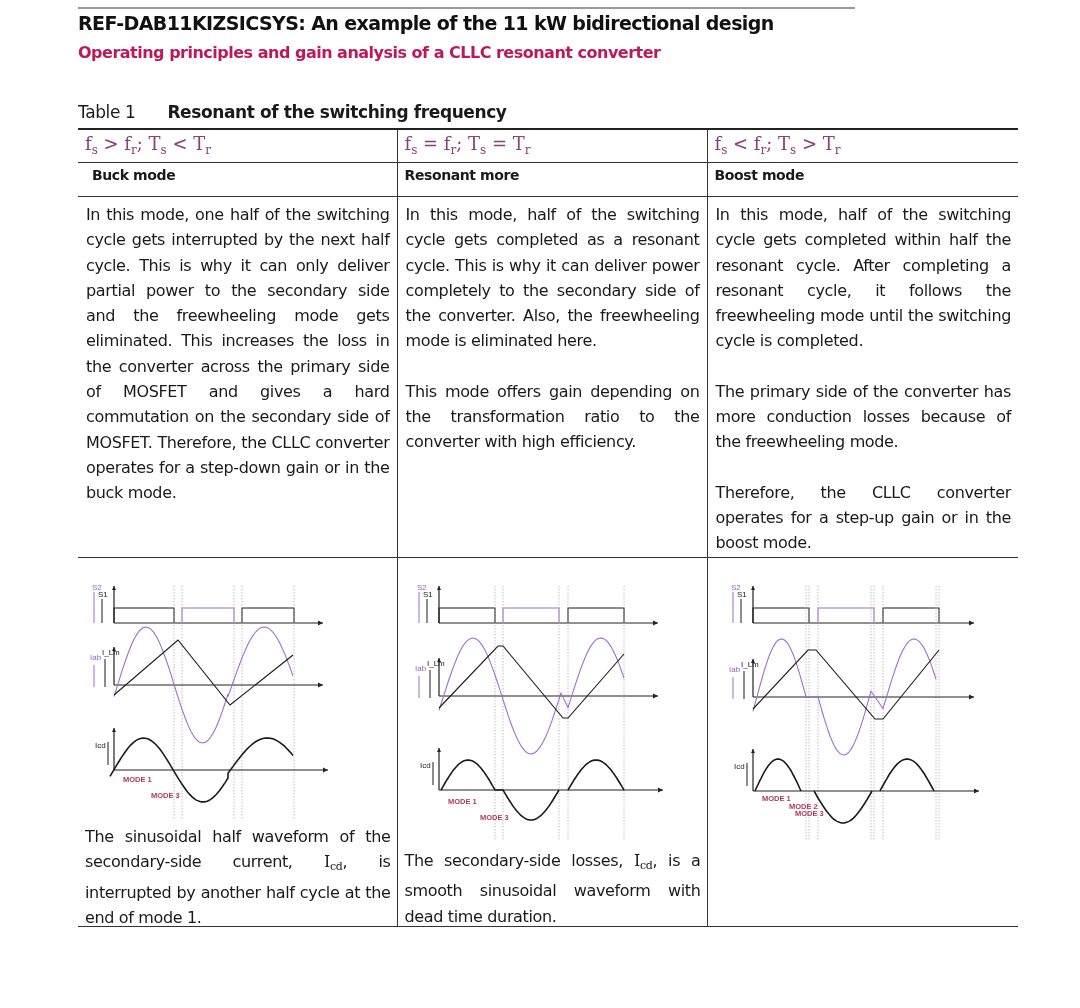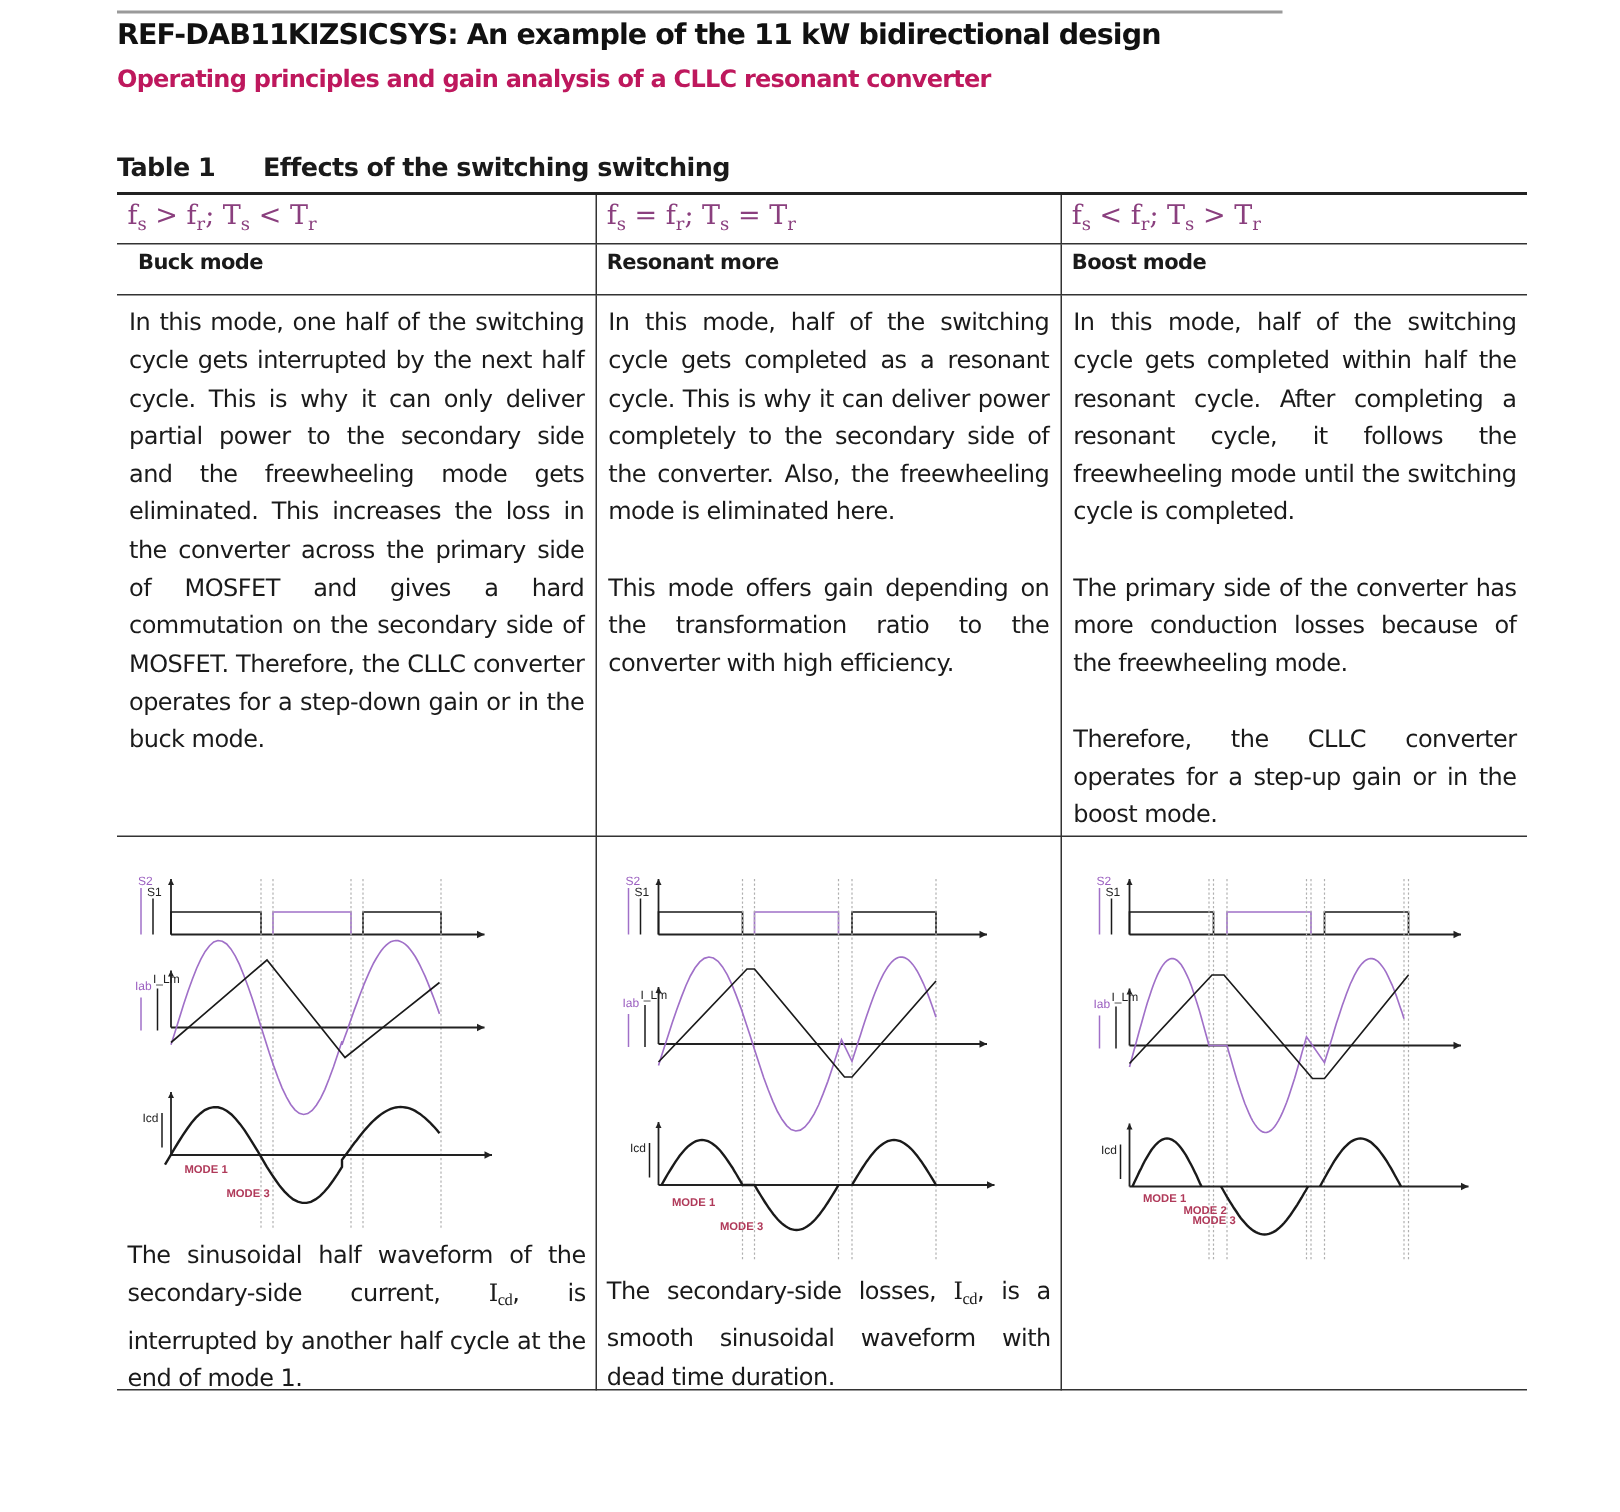--- a/index.html
+++ b/index.html
@@ -1,54 +1,54 @@
 <!DOCTYPE html>
 <html><head>
 <meta charset="utf-8">
 <style>
   html, body { margin:0; padding:0; background:#ffffff; }
   body { width:1080px; height:1008px; position:relative; overflow:hidden; font-family:"DejaVu Sans", sans-serif; color:#1a1a1a; }
   .top-rule { position:absolute; left:78px; top:7px; width:777px; height:2px; background:#9a9a9a; }
   .doc-title { position:absolute; left:78px; top:12px; font-family:"DejaVu Sans", sans-serif; font-weight:bold; font-size:19px; letter-spacing:-0.6px; color:#111; white-space:nowrap; }
   .doc-subtitle { position:absolute; left:78px; top:43px; font-family:"DejaVu Sans", sans-serif; font-weight:bold; font-size:16px; letter-spacing:-0.5px; color:#be185d; white-space:nowrap; }
   .table-caption { position:absolute; left:78px; top:102px; font-size:17px; white-space:nowrap; letter-spacing:-0.4px; }
-  .table-caption .num { font-weight:bold; margin-right:32px; }
+  .table-caption .num { font-weight:normal; margin-right:32px; }
   .table-caption .ttl { font-weight:bold; }
 
   table.fx { position:absolute; left:78px; top:128px; width:940px; border-collapse:collapse; table-layout:fixed; }
   table.fx col.c1 { width:319px; } table.fx col.c2 { width:310px; } table.fx col.c3 { width:311px; }
   table.fx td { vertical-align:top; padding:16px 6px 0 7px; border-left:1.5px solid #333; border-right:1.5px solid #333; }
   table.fx td:first-child { border-left:none; }
   table.fx td:last-child { border-right:none; }
   tr.freq td { border-top:2.5px solid #222; border-bottom:1.5px solid #333; height:29px; padding-top:3px; }
   .freq-text { font-family:"DejaVu Serif", serif; font-size:18px; color:#8a3f7e; white-space:nowrap; }
   .freq-text sub { font-size:12px; vertical-align:-4px; }
   tr.modehdr td { border-bottom:1.5px solid #333; height:29px; font-weight:bold; font-size:14px; letter-spacing:-0.4px; padding-top:4px; padding-left:14px; }
   tr.modehdr td:nth-child(2), tr.modehdr td:nth-child(3) { padding-left:7px; }
   tr.desc td { height:356px; border-bottom:1.5px solid #333; font-size:16px; line-height:25.3px; letter-spacing:-0.35px; padding-top:4px; }
   tr.desc td p { margin:1px; text-align:justify; }
   tr.desc td p + p { margin-top:25px; }
   tr.diag td { height:368px; border-bottom:1.5px solid #333; padding:0; position:relative; }
   .diag-svg { position:absolute; left:0; top:0; }
   .caption { position:absolute; left:7px; right:6px; font-size:16px; line-height:25.3px; letter-spacing:-0.35px; text-align:justify; }
   .caption .ivar { font-family:"DejaVu Serif", serif; }
-  .caption .ivar sub { font-size:11px; vertical-align:-3px;font-family:Liberation Serif, serif; }
+  .caption .ivar sub { font-size:11px; vertical-align:-3px; }
   .lbl-black { font-family:"Liberation Sans", sans-serif; font-size:8px; fill:#222; }
   .lbl-purple { font-family:"Liberation Sans", sans-serif; font-size:8px; fill:#9b5fc0; }
   .lbl-mode { font-family:"Liberation Sans", sans-serif; font-size:7.5px; font-weight:bold; fill:#b03a5a; }
 </style>
 </head>
 <body>
 
 <div class="top-rule"></div>
 <div class="doc-title">REF-DAB11KIZSICSYS: An example of the 11 kW bidirectional design</div>
 <div class="doc-subtitle">Operating principles and gain analysis of a CLLC resonant converter</div>
 
 <div class="table-caption">
-  <span class="num">Table 1</span><span class="ttl">Effects of the switching switching</span>
+  <span class="num">Table 1</span><span class="ttl">Resonant of the switching frequency</span>
 </div>
 
 <table class="fx">
   <colgroup>
       <col class="c1">
       <col class="c2">
       <col class="c3">
     </colgroup>
   <tbody>
       <tr class="freq">

